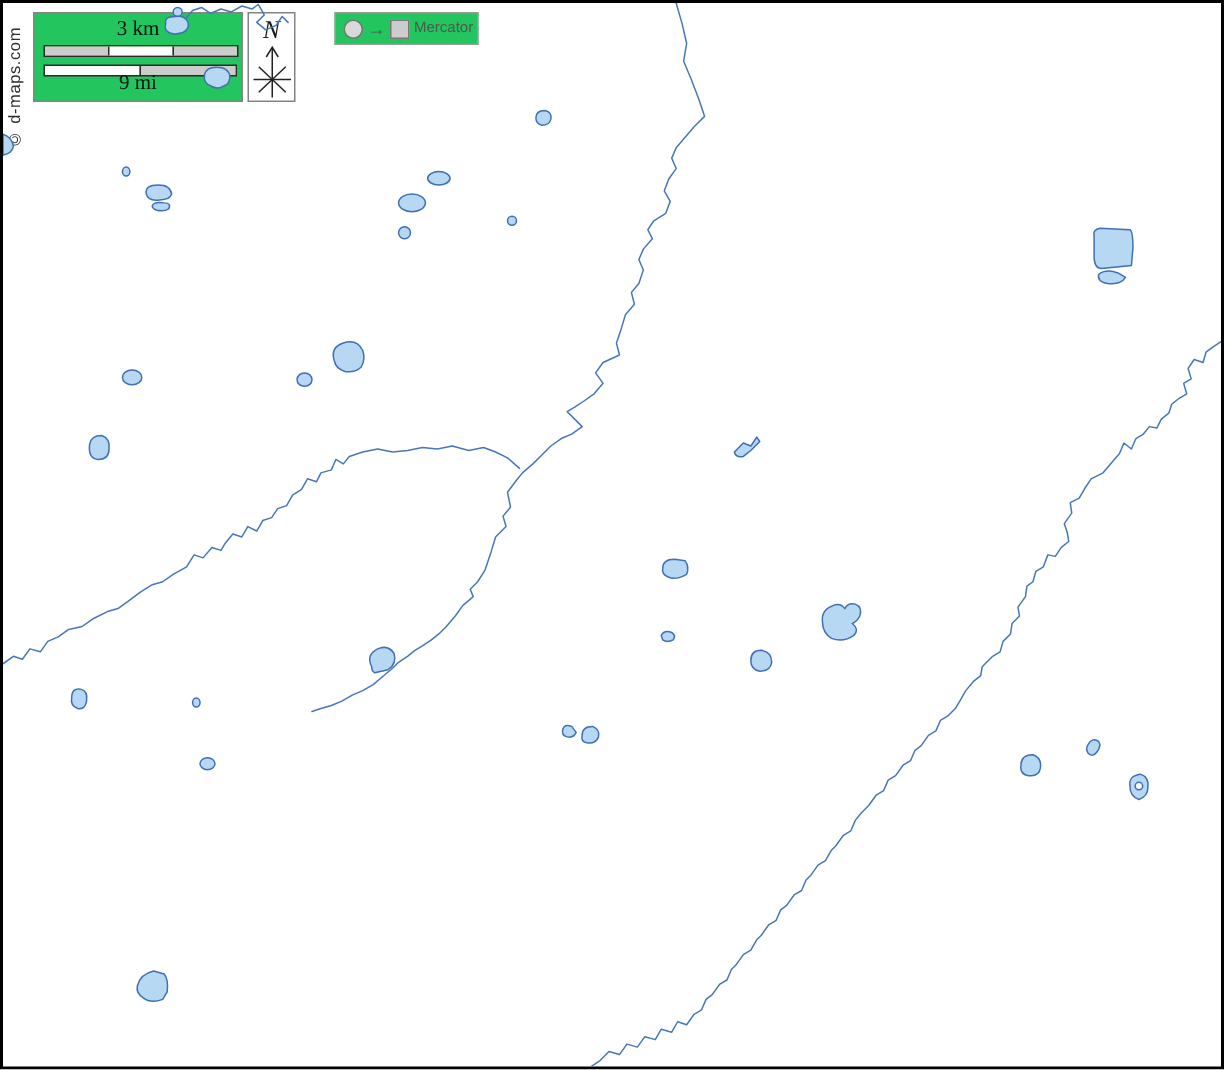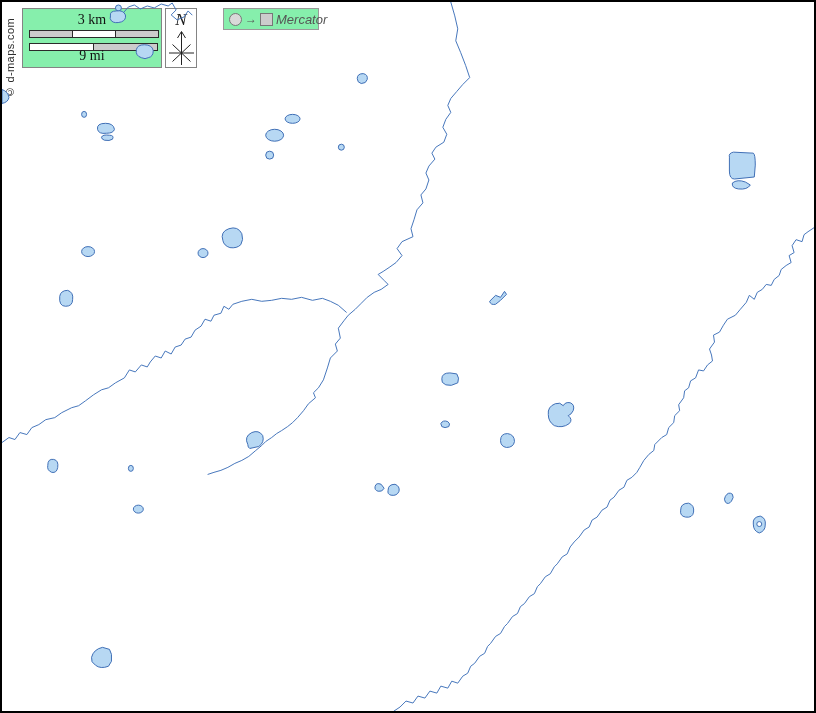--- a/index.html
+++ b/index.html
@@ -3,21 +3,21 @@
 <meta charset="utf-8">
 <style>
   html,body{margin:0;padding:0;background:#fff;}
   .screen{
     position:relative;width:816px;height:713px;box-sizing:border-box;
     background:#ffffff;border:2px solid #000;overflow:hidden;
     font-family:"Liberation Sans",sans-serif;
   }
   .map-svg{position:absolute;left:0;top:0;width:812px;height:709px;z-index:2;}
   .overlay{position:absolute;z-index:1;}
-  .box{background:#86efac;border:1px solid #848484;box-sizing:border-box;}
+  .box{background:#22c55e;border:1px solid #848484;box-sizing:border-box;}
 
   
   .scale-box{left:20px;top:6px;width:140px;height:60px;}
   .scale-label{
     position:absolute;left:0;width:100%;text-align:center;
     font-family:"Liberation Serif",serif;font-size:14px;color:#111;line-height:1;
   }
   .scale-label.km{top:4px;}
   .scale-label.mi{bottom:4px;}
   .scale-bar{position:absolute;height:6px;border:1px solid #2b2b2b;display:flex;box-sizing:content-box;}
@@ -37,21 +37,21 @@
   .north-arrow{position:absolute;left:0;top:20px;}
 
   
   .projection-box{
     left:221px;top:6px;width:96px;height:22px;border-color:#999;
     display:flex;align-items:center;gap:3px;padding:0 5px;box-sizing:border-box;
   }
   .proj-circle{width:11px;height:11px;border-radius:50%;background:#d9d9d9;border:1px solid #777;flex:0 0 auto;}
   .proj-arrow{font-size:12px;color:#555;line-height:1;flex:0 0 auto;}
   .proj-square{width:11px;height:11px;background:#cccccc;border:1px solid #777;flex:0 0 auto;}
-  .proj-label{font-size:13px;color:#555;line-height:1;white-space:nowrap;font-style:italic;}
+  .proj-label{font-size:10px;color:#555;line-height:1;white-space:nowrap;}
 
   
   .copyright{
     left:2px;top:16px;writing-mode:vertical-rl;transform:rotate(180deg);
     font-size:11px;color:#2e2e2e;letter-spacing:.4px;white-space:nowrap;
   }
 </style>
 </head>
 <body>
 

